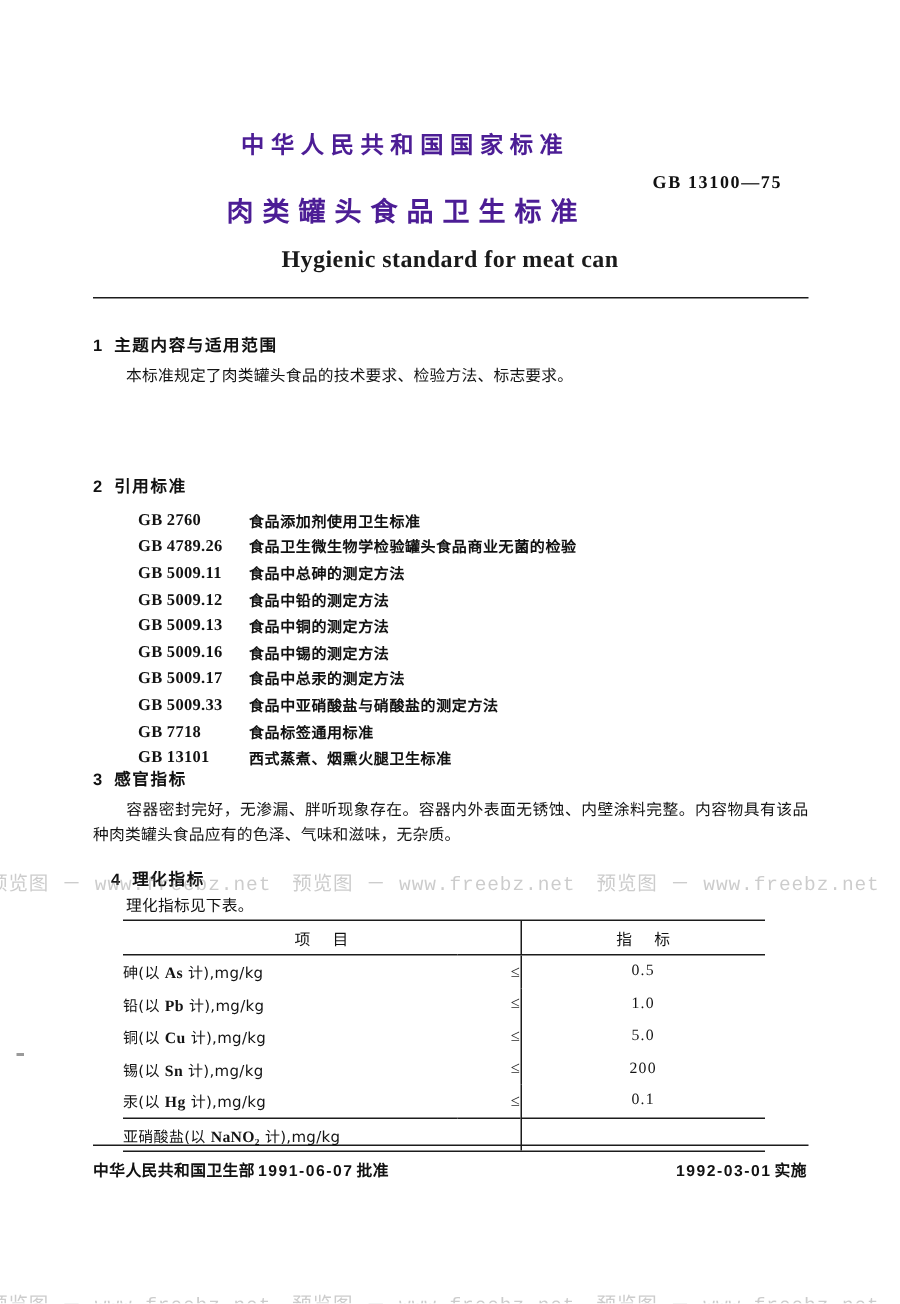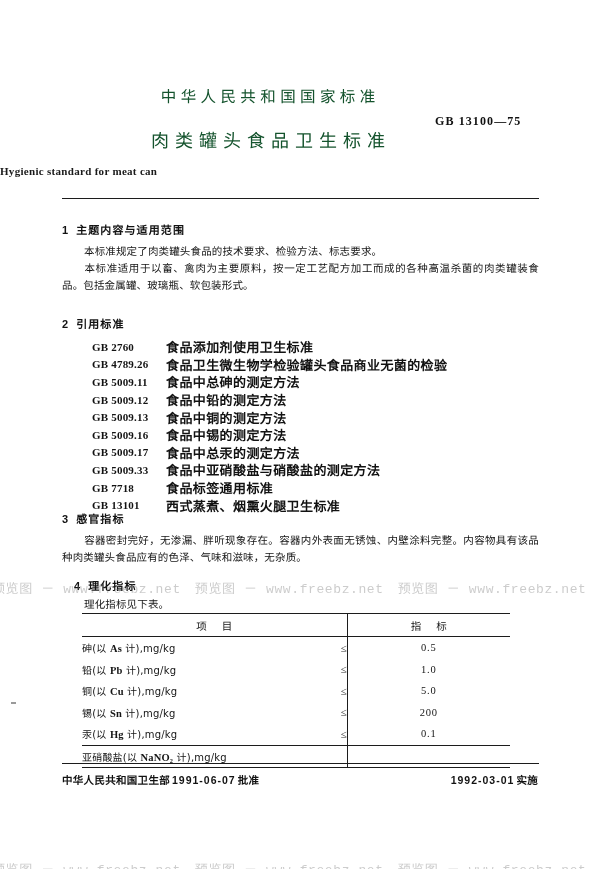--- a/index.html
+++ b/index.html
@@ -42,43 +42,44 @@
   }
   .watermark-row .wm-unit { margin-right: 14px; }
 
   
   .doc-title-cn {
     position: absolute;
     left: 0;
     width: 536px;
     text-align: center;
     font-family: "DejaVu Sans", "Liberation Sans", sans-serif;
-    font-weight: normal;
-    color: #14532d;
+    font-weight: bold;
+    color: #4c1d95;
   }
   #title-national {
     top: 84px;
     font-size: 15.5px;
     letter-spacing: 4.4px;
     text-indent: 4.4px;
   }
   #title-main {
     top: 126px;
     font-size: 18px;
     letter-spacing: 6px;
     text-indent: 6px;
   }
   #title-en {
     position: absolute;
     left: 0;
     top: 165px;
     width: 600px;
-    font-family: "Liberation Serif", "DejaVu Serif", serif;
-    font-weight: bold;
-    font-size: 11px;
+    text-align: center;
+    font-family: "Liberation Serif", "DejaVu Serif", serif;
+    font-weight: bold;
+    font-size: 16px;
     letter-spacing: 0.3px;
     color: #1a1a1a;
   }
   #std-number {
     position: absolute;
     left: 435px;
     top: 114px;
     font-family: "Liberation Serif", "DejaVu Serif", serif;
     font-weight: bold;
     font-size: 12px;
@@ -143,21 +144,21 @@
     font-family: "Liberation Serif", "DejaVu Serif", serif;
     font-weight: bold;
     font-size: 11px;
     color: #121212;
     min-width: 74px;
     letter-spacing: 0.2px;
   }
   .ref-name {
     font-family: Liberation Mono, monospace;
     font-weight: bold;
-    font-size: 13px;
+    font-size: 10px;
     color: #121212;
     letter-spacing: 0.4px;
   }
 
   
   #spec-table {
     position: absolute;
     left: 82px;
     top: 613px;
     width: 428px;
@@ -280,23 +281,20 @@
   <div id="rule-header"></div>
 
   <div class="section-head" style="left:62px; top:221px;">
     <span class="sec-num">1</span><span class="sec-label">主题内容与适用范围</span>
   </div>
 
   <div class="para" style="left:62px; top:243px; width:477px;">
     <span class="indent"></span><span>本标准规定了肉类罐头食品的技术要求、检验方法、标志要求。</span>
   </div>
 
-  <div class="para" style="left:62px; top:260px; width:477px;">
-    <span class="indent"></span><span>本标准适用于以畜、禽肉为主要原料，按一定工艺配方加工而成的各种高温杀菌的肉类罐装食品。包括金属罐、玻璃瓶、软包装形式。</span>
-  </div>
 
   <div class="section-head" style="left:62px; top:315px;">
     <span class="sec-num">2</span><span class="sec-label">引用标准</span>
   </div>
 
   <div id="ref-list">
     <div class="ref-item">
       <span class="ref-code">GB 2760</span>
       <span class="ref-name">食品添加剂使用卫生标准</span>
     </div>

